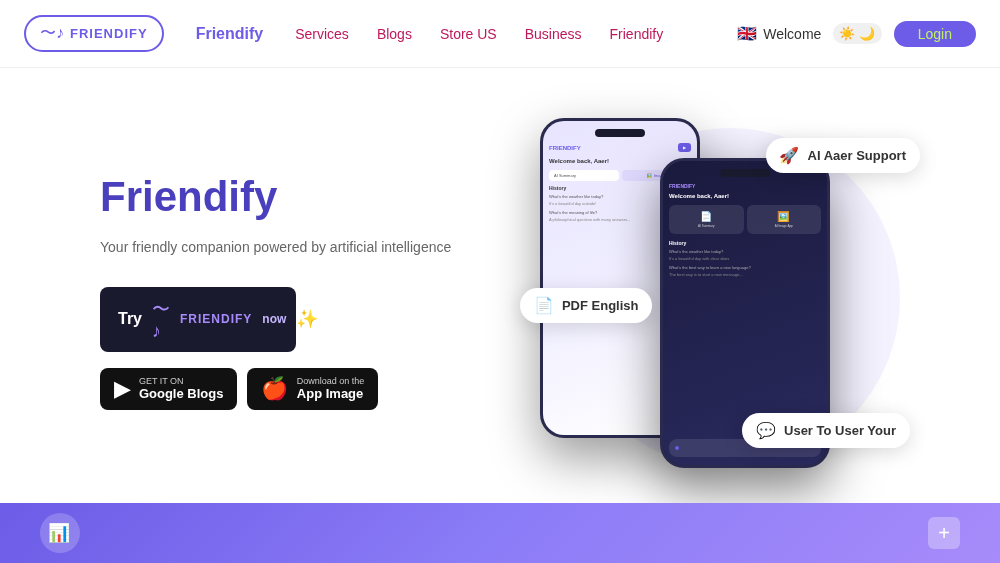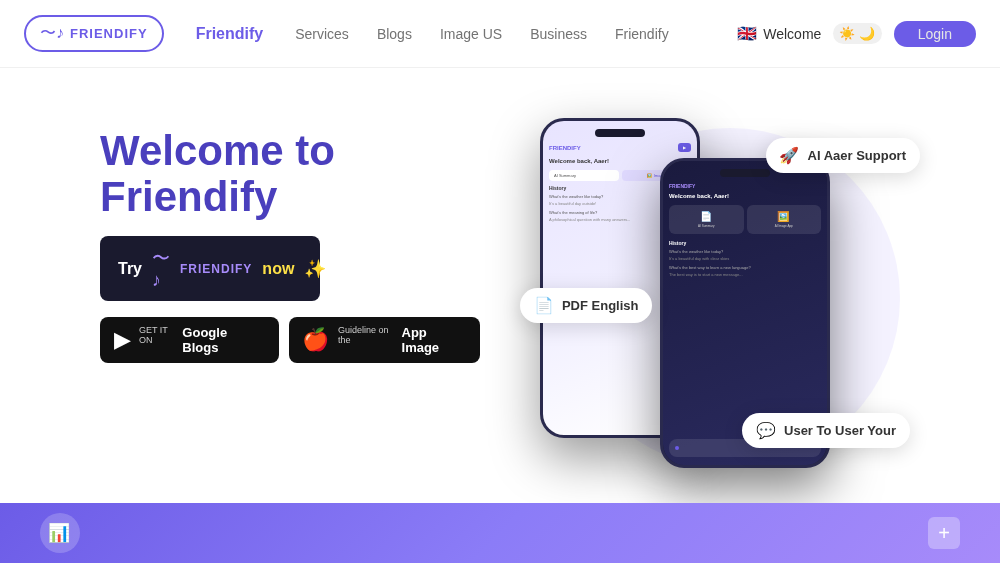--- a/index.html
+++ b/index.html
@@ -20,37 +20,37 @@
       display: flex; align-items: center;
       border: 2px solid #6c5ce7;
       border-radius: 20px;
       padding: 6px 14px;
       gap: 6px;
     }
     .logo-wave { color: #6c5ce7; font-size: 16px; }
     .logo-text { color: #6c5ce7; font-weight: 700; font-size: 13px; letter-spacing: 1px; }
     .nav-brand { color: #6c5ce7; font-weight: 700; font-size: 16px; }
     .nav-links { display: flex; align-items: center; gap: 28px; }
-    .nav-link { color: #737373; font-size: 14px; text-decoration: none; cursor: pointer; text-align: center; }
+    .nav-link { color: #be185d; font-size: 14px; text-decoration: none; cursor: pointer; text-align: center; }
     .nav-right { display: flex; align-items: center; gap: 12px; }
     .lang-btn {
       display: flex; align-items: center; gap: 6px;
       font-size: 14px; color: #333; cursor: pointer;
       background: none; border: none;
     }
     .flag { font-size: 16px; }
     .theme-toggle {
       display: flex; align-items: center;
       background: #f0f0f0; border-radius: 12px;
       padding: 3px 6px; gap: 4px; cursor: pointer;
       border: none;
     }
     .toggle-icon { font-size: 13px; }
     .login-btn {
-      background: #6c5ce7; color: #e5e5e5;
+      background: #6c5ce7; color: #bef264;
       border: none; border-radius: 20px;
       padding: 5px 24px; font-size: 14px;
       cursor: pointer; font-weight: 500;
     }
 
     
     .hero {
       display: flex;
       align-items: flex-start;
       padding: 40px 80px 0 100px;
@@ -73,36 +73,36 @@
       margin-bottom: 28px;
     }
     .try-now-bar {
       display: flex;
       align-items: center;
       background: #1a1a2e;
       border-radius: 8px;
       padding: 10px 18px;
       gap: 10px;
       margin-bottom: 16px;
-      width: 220px;
+      width: 196px;
     }
     .try-text { color: #fff; font-weight: 700; font-size: 16px; }
     .wave-icon { color: #a78bfa; font-size: 18px; }
     .brand-small { color: #a78bfa; font-size: 12px; font-weight: 700; letter-spacing: 1px; }
-    .now-text { color: #fde047; font-weight: 700; font-size: 16px; }
+    .now-text { color: #c4b5fd; font-weight: 700; font-size: 12px; }
     .sparkle { font-size: 18px; }
     .store-buttons { display: flex; gap: 10px; }
     .store-btn {
       display: flex; align-items: center; gap: 8px;
       background: #111; color: #fff;
       border-radius: 8px; padding: 8px 14px;
       cursor: pointer; border: none; text-align: left;
     }
     .store-btn-icon { font-size: 22px; }
-    .store-btn-text { display: flex; flex-direction: row; }
+    .store-btn-text { display: flex; flex-direction: column; }
     .store-btn-top { font-size: 9px; color: #ccc; }
     .store-btn-bottom { font-size: 13px; font-weight: 600; }
 
     
     .hero-visual {
       flex: 1;
       position: relative;
       height: 400px;
       margin-left: 20px;
     }
@@ -249,65 +249,66 @@
 <nav class="navbar">
   <div class="nav-left">
     <div class="logo-wrapper">
       <span class="logo-wave">〜♪</span>
       <span class="logo-text">FRIENDIFY</span>
     </div>
     <span class="nav-brand">Friendify</span>
     <div class="nav-links">
       <a class="nav-link">Services</a>
       <a class="nav-link">Blogs</a>
-      <a class="nav-link">Image US</a>
+      <a class="nav-link">Store US</a>
       <a class="nav-link">Business</a>
       <a class="nav-link">Friendify</a>
     </div>
   </div>
   <div class="nav-right">
     <button class="lang-btn">
       <span class="flag">🇬🇧</span>
       <span>Welcome</span>
     </button>
     <button class="theme-toggle">
       <span class="toggle-icon">☀️</span>
       <span class="toggle-icon">🌙</span>
     </button>
     <button class="login-btn">Login</button>
   </div>
 </nav>
 
 <section class="hero">
   <div class="hero-content">
     <h1 class="hero-title">
-      <span>Welcome to</span><br>
+      <br>
       <span>Friendify</span>
     </h1>
+    <p class="hero-subtitle">Your friendly companion powered by artificial intelligence</p>
 
     <div class="try-now-bar">
       <span class="try-text">Try</span>
       <span class="wave-icon">〜♪</span>
       <span class="brand-small">FRIENDIFY</span>
       <span class="now-text">now</span>
       <span class="sparkle">✨</span>
     </div>
 
     <div class="store-buttons">
       <button class="store-btn">
         <span class="store-btn-icon">▶</span>
         <div class="store-btn-text">
           <span class="store-btn-top">GET IT ON</span>
           <span class="store-btn-bottom">Google Blogs</span>
         </div>
       </button>
       <button class="store-btn">
         <span class="store-btn-icon">🍎</span>
         <div class="store-btn-text">
-          <span class="store-btn-top">Guideline on the</span>
+          <span class="store-btn-top">Download on the</span>
           <span class="store-btn-bottom">App Image</span>
         </div>
       </button>
     </div>
   </div>
 
   <div class="hero-visual">
     <div class="circle-bg"></div>
 
     <div class="phone-container">

